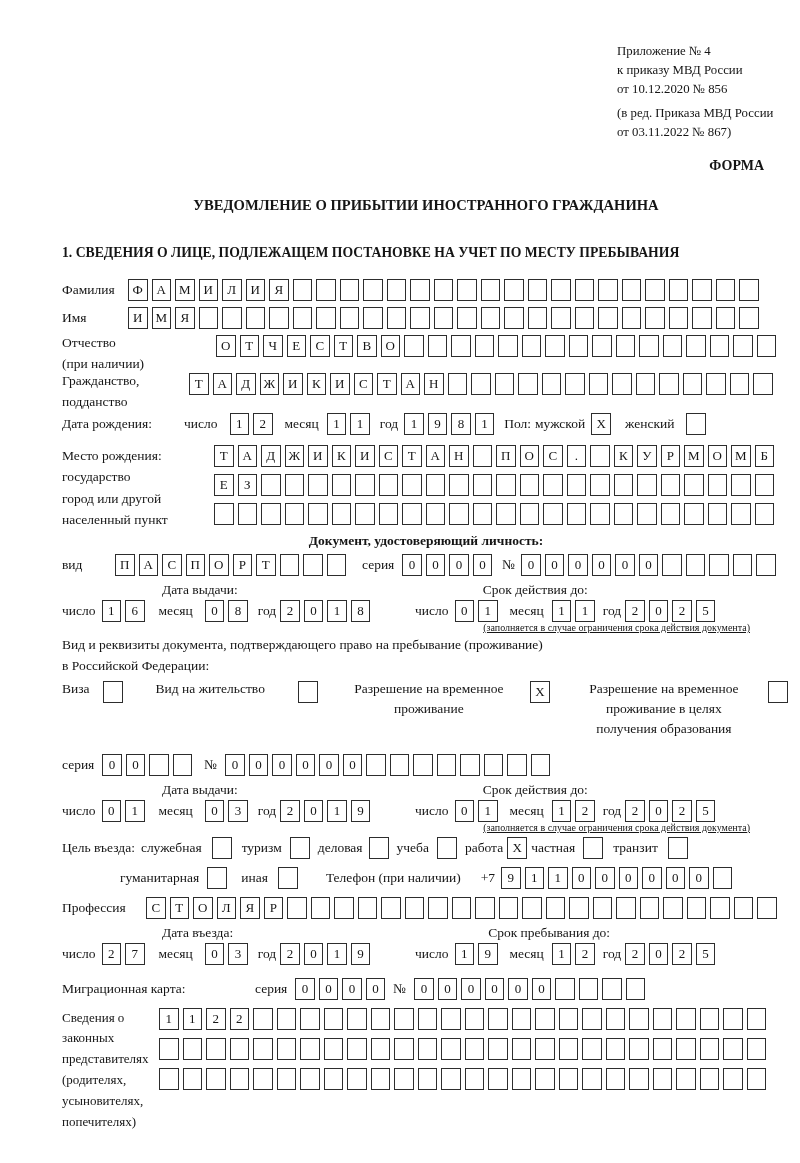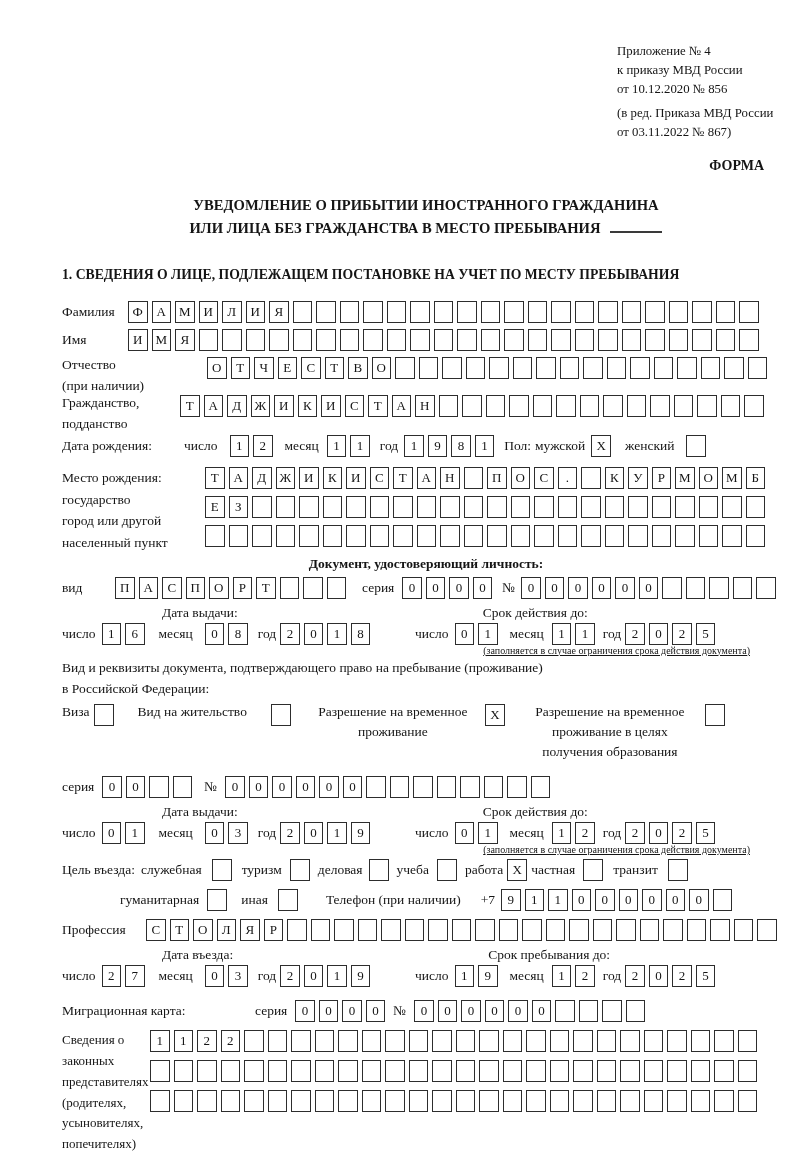--- a/index.html
+++ b/index.html
@@ -17,21 +17,21 @@
     flex:none; width:19.5px; height:22px; border:1.6px solid #2d2d2d;
     margin-right:4px; display:flex; align-items:center; justify-content:center;
     font-size:13px; background:#fff;
   }
   .cb {
     flex:none; width:20px; height:22px; border:1.6px solid #2d2d2d;
     display:inline-flex; align-items:center; justify-content:center;
     font-size:13px; background:#fff;
   }
   .row { display:flex; align-items:center; margin-bottom:6px; }
-  .row-top { align-items:flex-start; }
+  .row-top { align-items:flex-start;gap:9px; }
   .lbl { flex:none; }
   .rel { position:relative; }
   .sub { position:absolute; left:0; top:21px; white-space:nowrap; }
 
   
   .hdr { margin-left:555px; font-size:12.8px; line-height:1.5; }
   .hdr .gap { height:4px; }
   .forma { text-align:right; padding-right:26px; font-weight:bold; font-size:14px; margin-top:16px; }
 
   
@@ -71,23 +71,20 @@
     <div>к приказу МВД России</div>
     <div>от 10.12.2020 № 856</div>
     <div class="gap"></div>
     <div>(в ред. Приказа МВД России</div>
     <div>от 03.11.2022 № 867)</div>
   </div>
   <div class="forma">ФОРМА</div>
 
   <div class="title">
     <div>УВЕДОМЛЕНИЕ О ПРИБЫТИИ ИНОСТРАННОГО ГРАЖДАНИНА</div>
-    <div>
-      <span>ИЛИ ЛИЦА БЕЗ ГРАЖДАНСТВА В МЕСТО ПРЕБЫВАНИЯ</span><span class="blankline"></span>
-    </div>
   </div>
 
   <div class="sect">1. СВЕДЕНИЯ О ЛИЦЕ, ПОДЛЕЖАЩЕМ ПОСТАНОВКЕ НА УЧЕТ ПО МЕСТУ ПРЕБЫВАНИЯ</div>
 
   <div class="row">
     <span class="lbl" style="width:66px">Фамилия</span>
     <span class="boxrow">
         <span class="cell">Ф</span>
         <span class="cell">А</span>
         <span class="cell">М</span>

